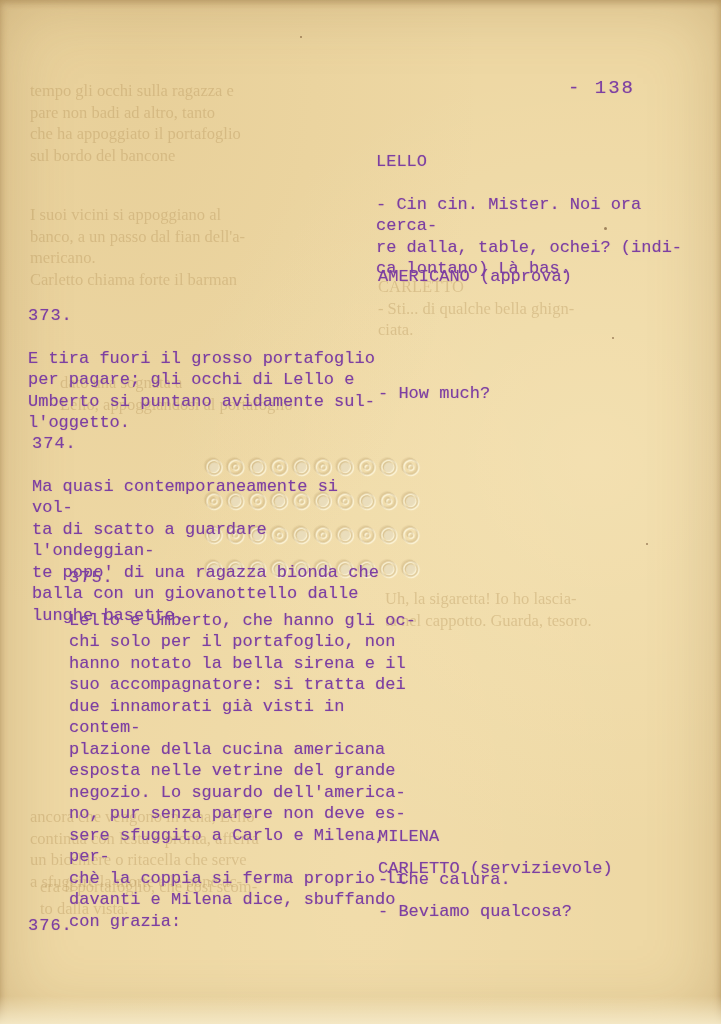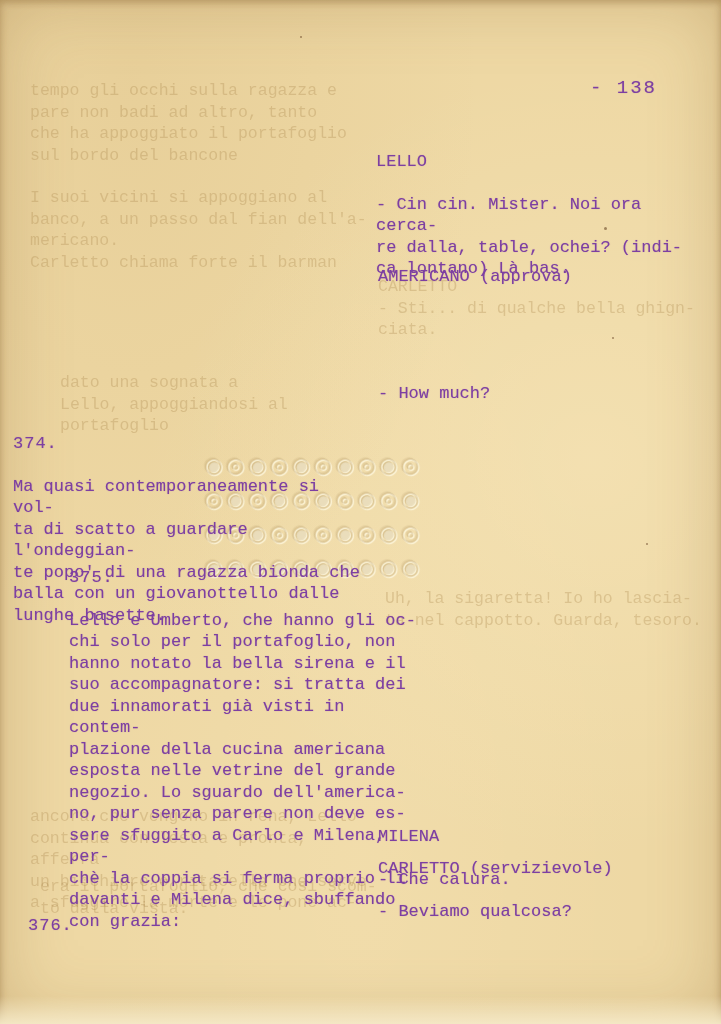--- a/index.html
+++ b/index.html
@@ -25,21 +25,21 @@
     font-family:"Liberation Mono","DejaVu Sans Mono",monospace;
     font-size:17px; line-height:21.5px;
     color:#7d3fa2;
     white-space:pre-line;
     text-shadow:0 0 1px rgba(125,63,162,.45);
   }
   .scene-number { letter-spacing:1px; }
 
   .ghost {
     position:absolute;
-    font-family:Liberation Mono, monospace;
+    font-family:Liberation Serif, serif;
     font-size:16.5px; line-height:21.5px;
     color:#a9854a; opacity:.30;
     filter:blur(.7px);
     white-space:pre-line;
   }
 
   .wm {
     position:absolute;
     font-size:28px; line-height:34px; letter-spacing:5px;
     color:rgba(152,117,58,.17);
@@ -65,39 +65,39 @@
     <div class="wm" style="left:205px; top:450px;">◉◎◉◎◉◎◉◎◉◎</div>
     <div class="wm" style="left:205px; top:484px;">◎◉◎◉◎◉◎◉◎◉</div>
     <div class="wm" style="left:205px; top:518px;">◉◎◉◎◉◎◉◎◉◎</div>
     <div class="wm" style="left:205px; top:552px;">◉◉◉◉◉◉◉◉◉◉</div>
   </div>
 
   <div class="ghost" style="left:30px;  top:80px;  width:345px;">tempo gli occhi sulla ragazza e
 pare non badi ad altro, tanto
 che ha appoggiato il portafoglio
 sul bordo del bancone</div>
-  <div class="ghost" style="left:30px;  top:187px; width:345px;">I suoi vicini si appoggiano al
+  <div class="ghost" style="left:30px;  top:204px; width:345px;">I suoi vicini si appoggiano al
 banco, a un passo dal fian dell'a-
 mericano.
 Carletto chiama forte il barman</div>
   <div class="ghost" style="left:60px;  top:372px; width:330px;">dato una sognata a
 Lello, appoggiandosi al portafoglio</div>
   <div class="ghost" style="left:378px; top:276px; width:330px;">CARLETTO
 - Sti... di qualche bella ghign-
 ciata.</div>
   <div class="ghost" style="left:385px; top:588px; width:330px;">Uh, la sigaretta! Io ho lascia-
 ta nel cappotto. Guarda, tesoro.</div>
   <div class="ghost" style="left:30px;  top:806px; width:350px;">ancora che vengono in rena, Lello
 continua con lesta e pronta, afferra
 un bicchiere o ritacella che serve
 a sfuggire la morte e le pone ac-</div>
   <div class="ghost" style="left:40px;  top:876px; width:340px;">era il portafoglio, che così scom-
 to dalla vista.</div>
 
-  <div class="type page-number" style="left:590px; top:78px;">- 138</div>
+  <div class="type page-number" style="left:568px; top:78px;">- 138</div>
 
   <div class="type" style="left:376px; top:129px; width:335px;">
     <div>LELLO</div>
     <div>- Cin cin. Mister. Noi ora cerca-
 re dalla, table, ochei? (indi-
 ca lontano) Là bas.</div>
   </div>
   <div class="type" style="left:378px; top:244px; width:335px;">
     <div>AMERICANO (approva)</div>
   </div>
@@ -106,21 +106,28 @@
   </div>
   <div class="type" style="left:378px; top:804px; width:335px;">
     <div>MILENA</div>
     <div>- Che calura.</div>
   </div>
   <div class="type" style="left:378px; top:836px; width:335px;">
     <div>CARLETTO (servizievole)</div>
     <div>- Beviamo qualcosa?</div>
   </div>
 
-  <div class="type" style="left:13px; top:411px; width:350px;">
+  <div class="type" style="left:28px; top:283px; width:350px;">
+    <div class="scene-number">373.</div>
+    <div>E tira fuori il grosso portafoglio
+per pagare; gli occhi di Lello e
+Umberto si puntano avidamente sul-
+l'oggetto.</div>
+  </div>
+  <div class="type" style="left:32px; top:411px; width:350px;">
     <div class="scene-number">374.</div>
     <div>Ma quasi contemporaneamente si vol-
 ta di scatto a guardare l'ondeggian-
 te popo' di una ragazza bionda che
 balla con un giovanottello dalle
 lunghe basette.</div>
   </div>
   <div class="type" style="left:28px; top:545px; width:350px;margin-left:41px;">
     <div class="scene-number">375.</div>
     <div>Lello e Umberto, che hanno gli oc-

